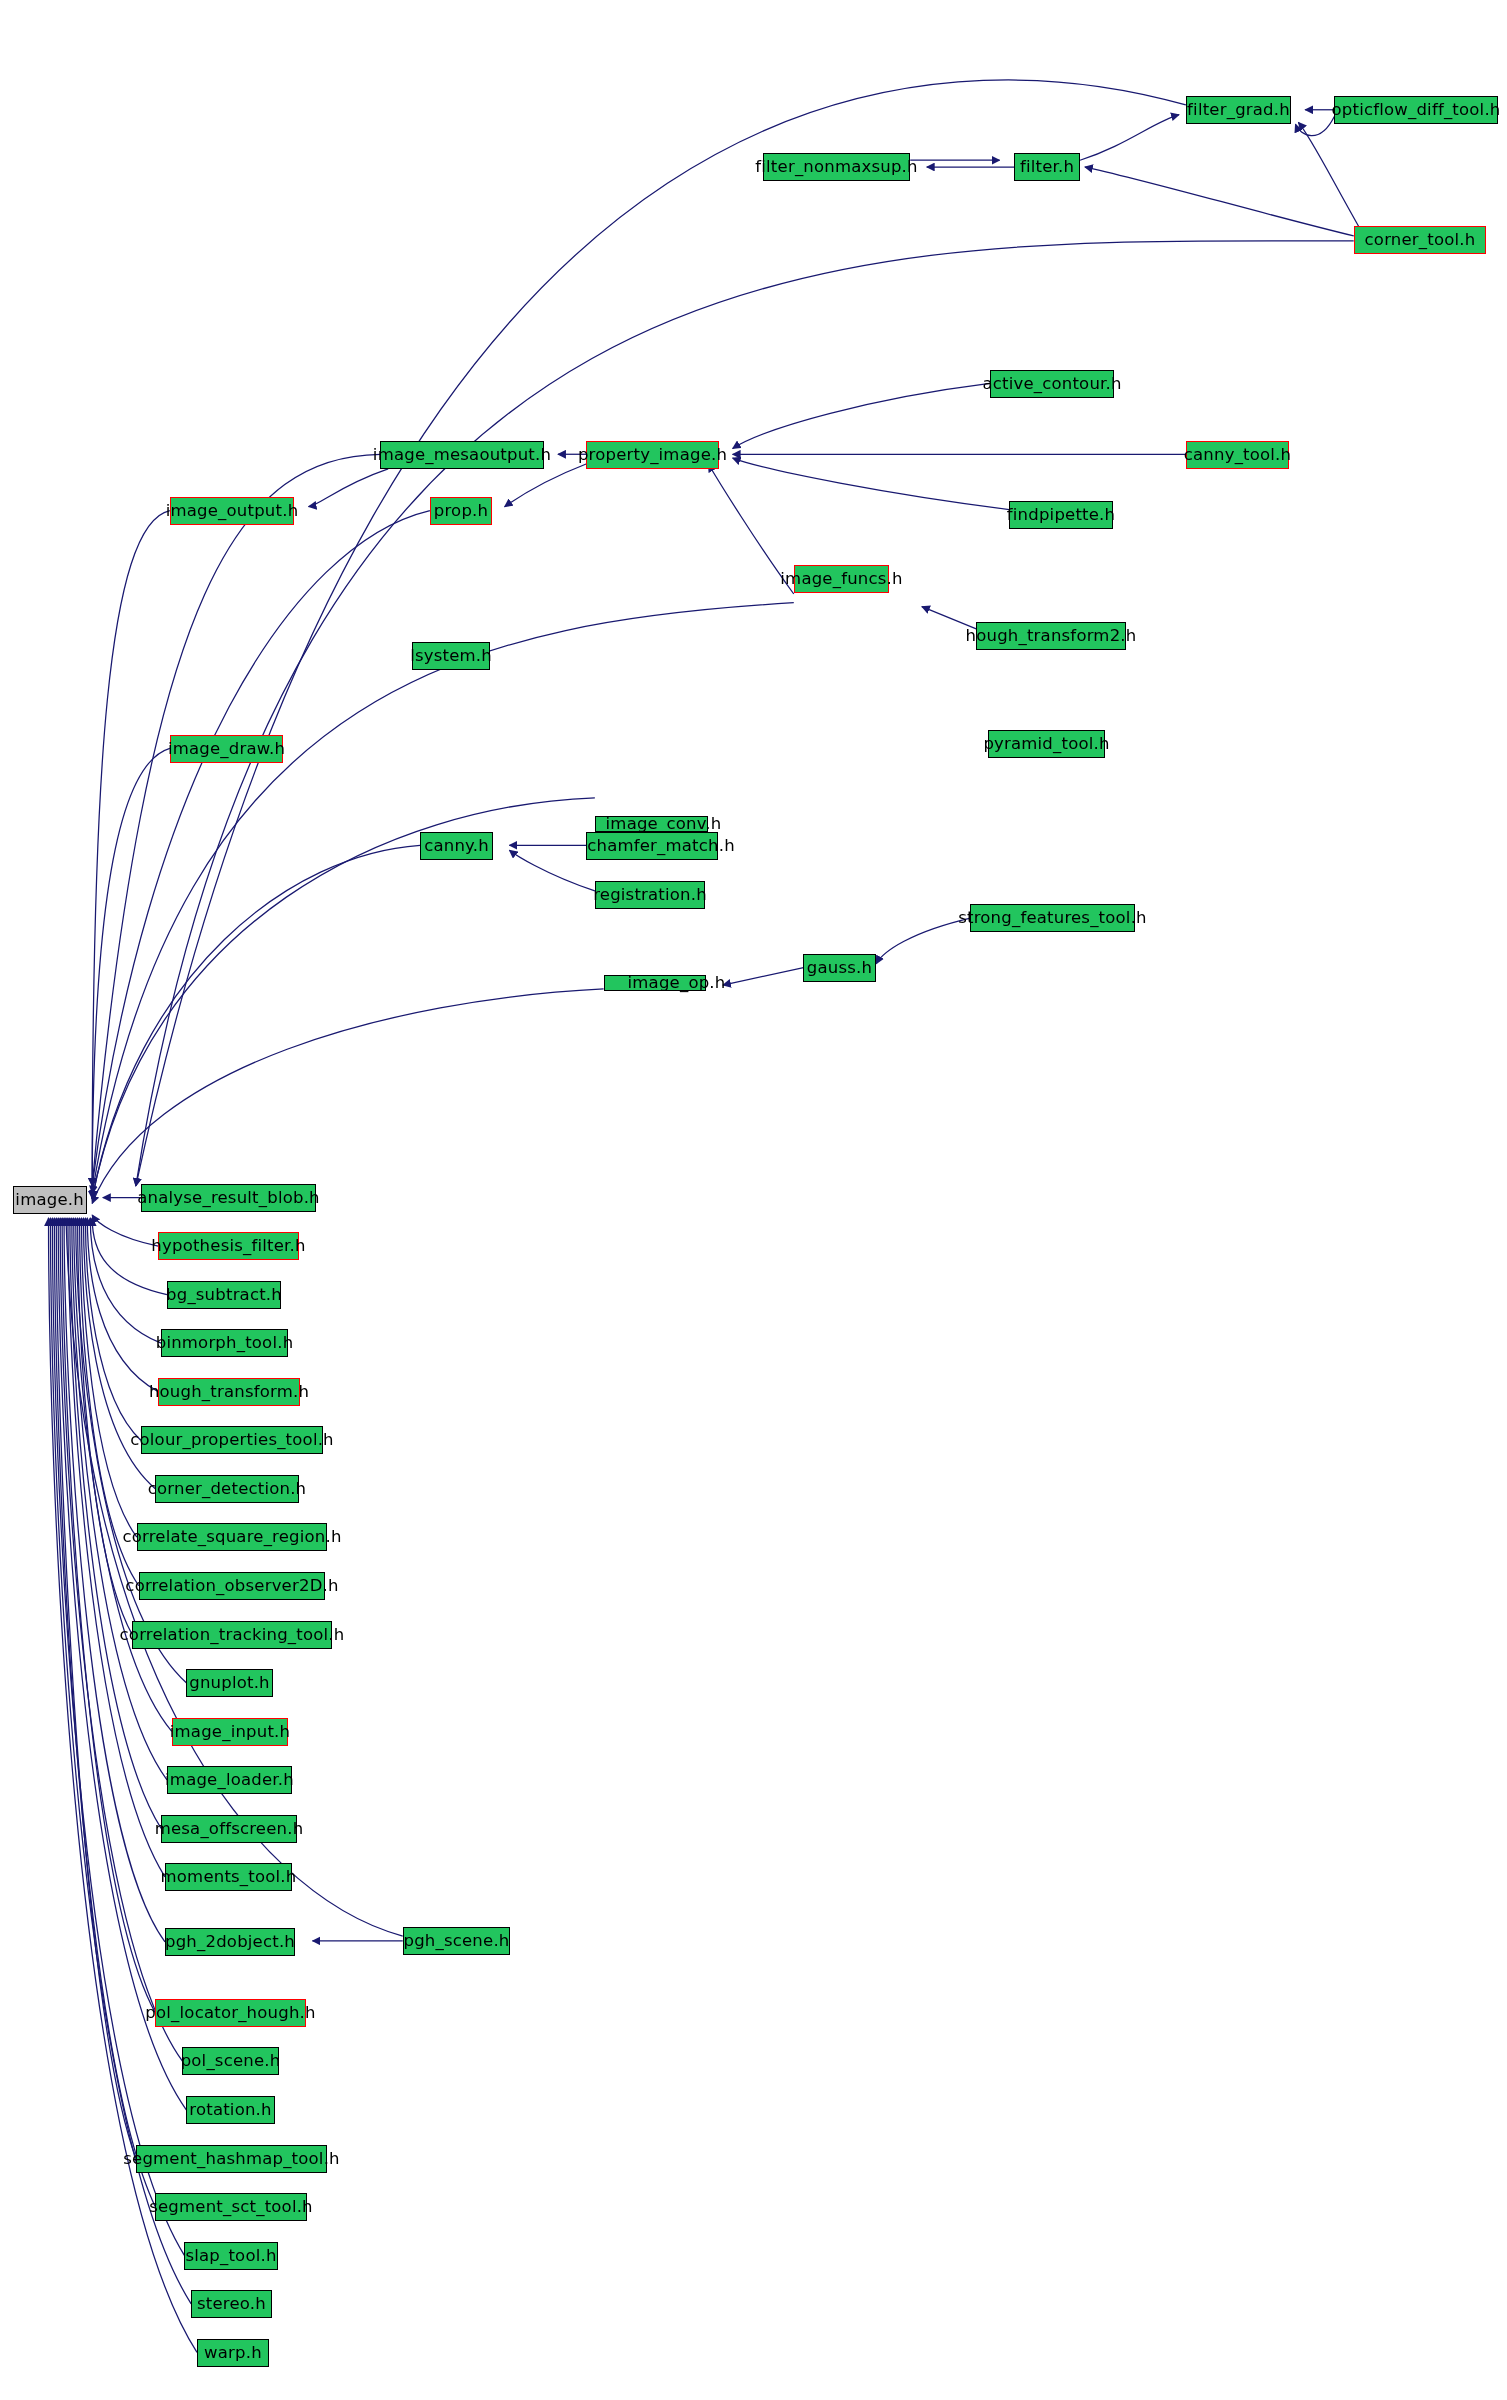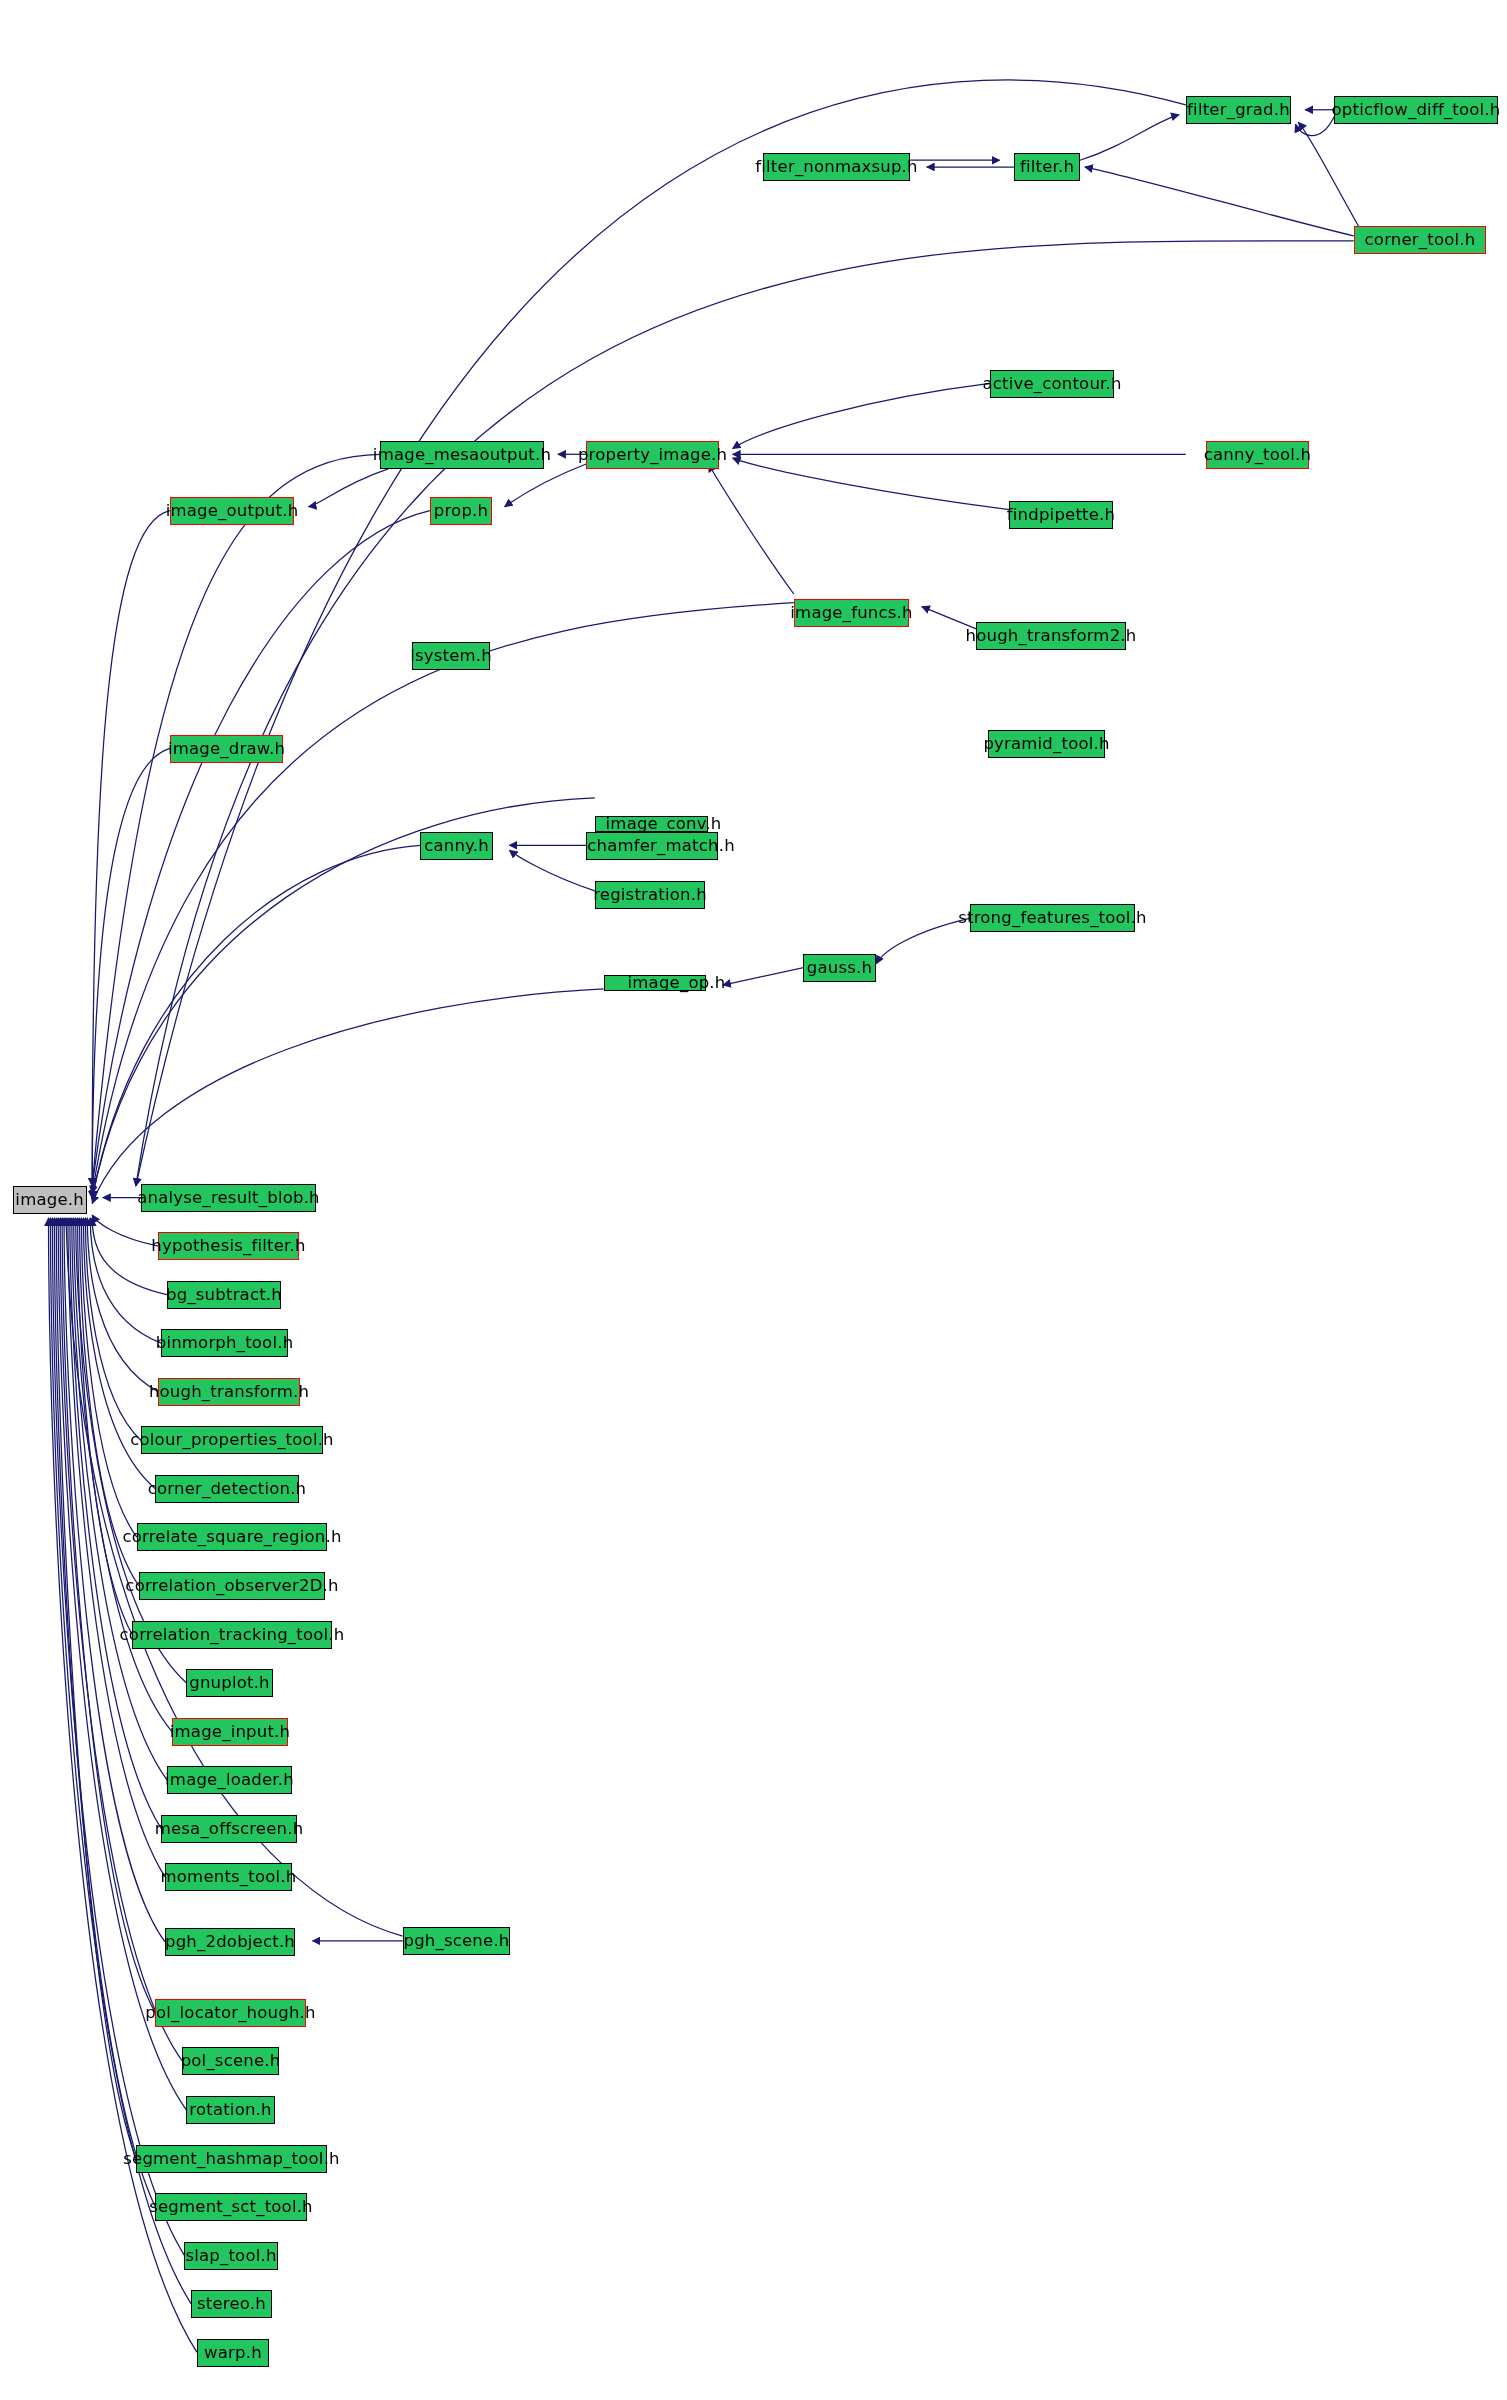--- a/index.html
+++ b/index.html
@@ -137,33 +137,33 @@
       </div>
       <div class="node" style="left: 990px; top: 370px; width: 124px; height: 28px;">
         <span>active_contour.h</span>
       </div>
       <div class="node" style="left: 380px; top: 441px; width: 164px; height: 28px;">
         <span>image_mesaoutput.h</span>
       </div>
       <div class="node red" style="left: 586px; top: 441px; width: 133px; height: 28px;">
         <span>property_image.h</span>
       </div>
-      <div class="node red" style="left: 1186px; top: 441px; width: 103px; height: 28px; margin-left: 20px;">
+      <div class="node red" style="left: 1186px; top: 441px; width: 103px; height: 28px;">
         <span>canny_tool.h</span>
       </div>
       <div class="node red" style="left: 170px; top: 497px; width: 124px; height: 28px;">
         <span>image_output.h</span>
       </div>
       <div class="node red" style="left: 430px; top: 497px; width: 62px; height: 28px;">
         <span>prop.h</span>
       </div>
       <div class="node" style="left: 1009px; top: 501px; width: 104px; height: 28px;">
         <span>findpipette.h</span>
       </div>
-      <div class="node red" style="left: 794px; top: 599px; width: 115px; height: 28px;">
+      <div class="node red" style="left: 794px; top: 565px; width: 95px; height: 28px;">
         <span>image_funcs.h</span>
       </div>
       <div class="node" style="left: 976px; top: 622px; width: 150px; height: 28px;">
         <span>hough_transform2.h</span>
       </div>
       <div class="node" style="left: 412px; top: 642px; width: 78px; height: 28px;">
         <span>lsystem.h</span>
       </div>
       <div class="node red" style="left: 170px; top: 735px; width: 113px; height: 28px;">
         <span>image_draw.h</span>

